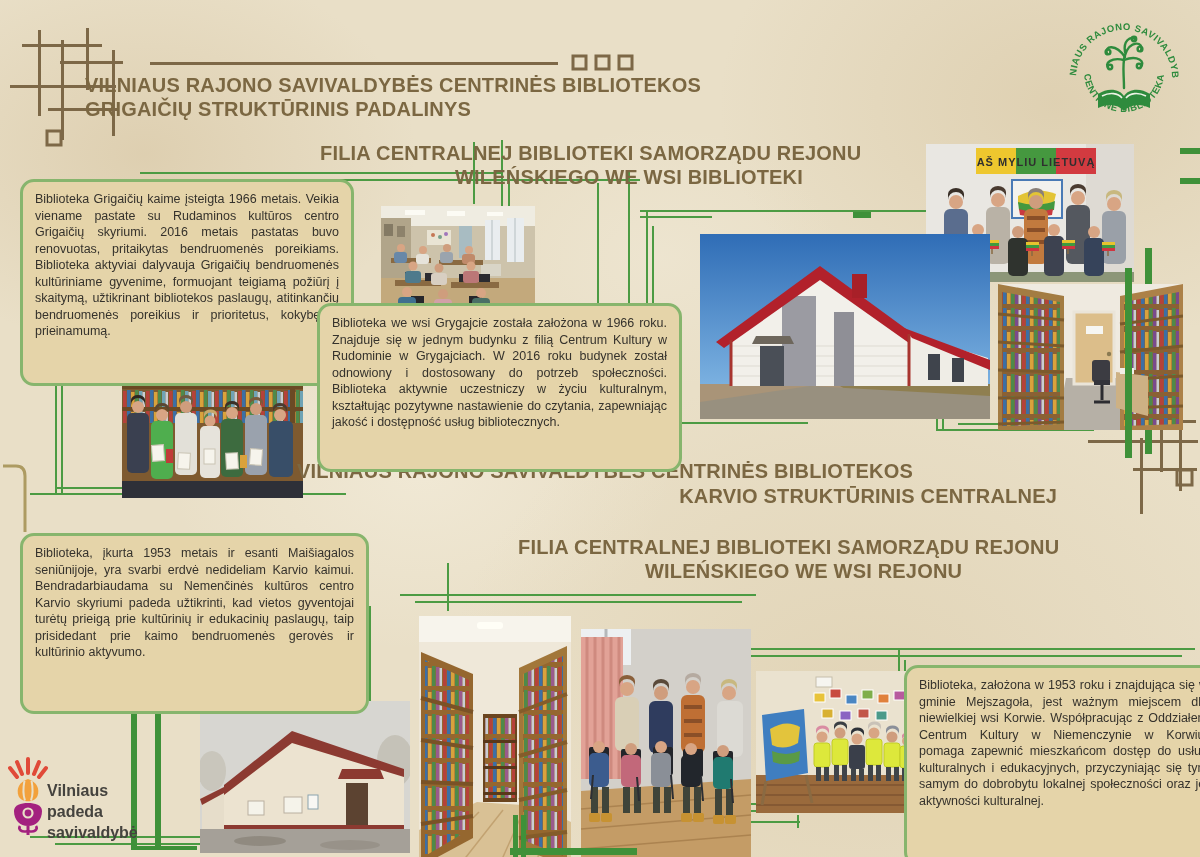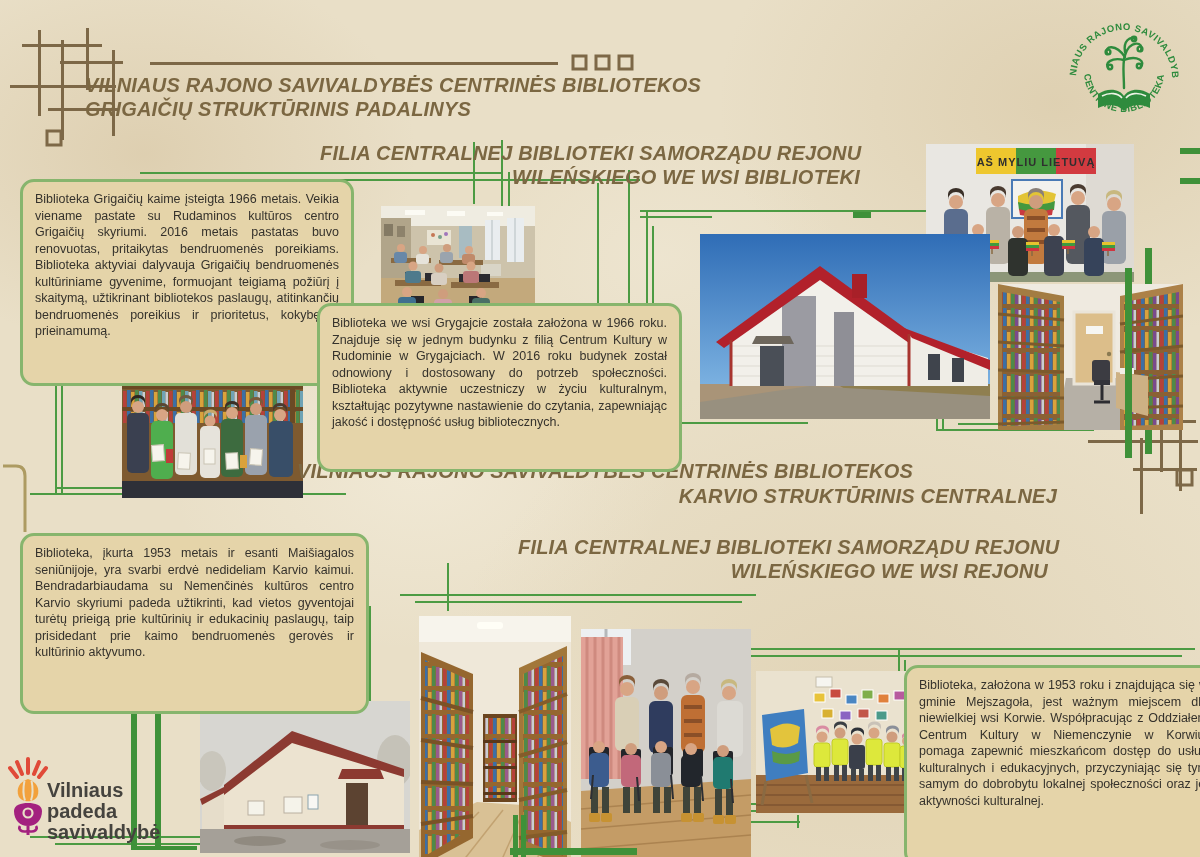--- a/index.html
+++ b/index.html
@@ -9,29 +9,29 @@
       radial-gradient(ellipse 420px 300px at 12% 18%, rgba(193,166,118,.28), transparent 65%),
       radial-gradient(ellipse 520px 380px at 88% 12%, rgba(198,174,128,.30), transparent 65%),
       radial-gradient(ellipse 650px 520px at 72% 82%, rgba(203,181,136,.26), transparent 65%),
       radial-gradient(ellipse 420px 300px at 35% 55%, rgba(246,240,224,.55), transparent 60%),
       radial-gradient(ellipse 300px 220px at 55% 30%, rgba(241,234,216,.5), transparent 60%),
       #e9dfc7;}
   .layer{position:absolute;left:0;top:0;width:1200px;height:857px;pointer-events:none;}
   .z1{z-index:1}.z2{z-index:2}.z4{z-index:4}
   .ph{position:absolute;z-index:3;overflow:hidden;margin-left:48px;}
   .ph svg{display:block;width:100%;height:100%;}
-  .title{position:absolute;z-index:5;font-weight:bold;font-style:italic;color:#7b6742;
+  .title{position:absolute;z-index:5;font-weight:bold;color:#7b6742;
          font-size:20px;white-space:nowrap;letter-spacing:.2px;}
-  .ctr{text-align:right;white-space:nowrap;}
+  .ctr{text-align:left;white-space:nowrap;}
   .tbox{position:absolute;z-index:5;background:#e5d4a9;border:3px solid #87b56d;border-radius:14px;
         padding:9px 12px;font-size:12.5px;line-height:1.32;color:#35322c;text-align:justify;}
   .logo-tr{position:absolute;z-index:5;left:1060px;top:8px;width:128px;height:128px;}
   .muni{position:absolute;z-index:5;}
   .muni-text{position:absolute;z-index:5;left:47px;top:780px;font-weight:bold;
-             font-size:20px;line-height:21px;color:#45433e;}
+             font-size:16px;line-height:21px;color:#45433e;}
 </style>
 </head>
 <body>
 
 <div class="poster">
 
   <svg class="layer z1">
     <g fill="#7d6847">
       <rect x="38" y="30" width="3" height="86"></rect>
         <rect x="61" y="40" width="3" height="100"></rect>

